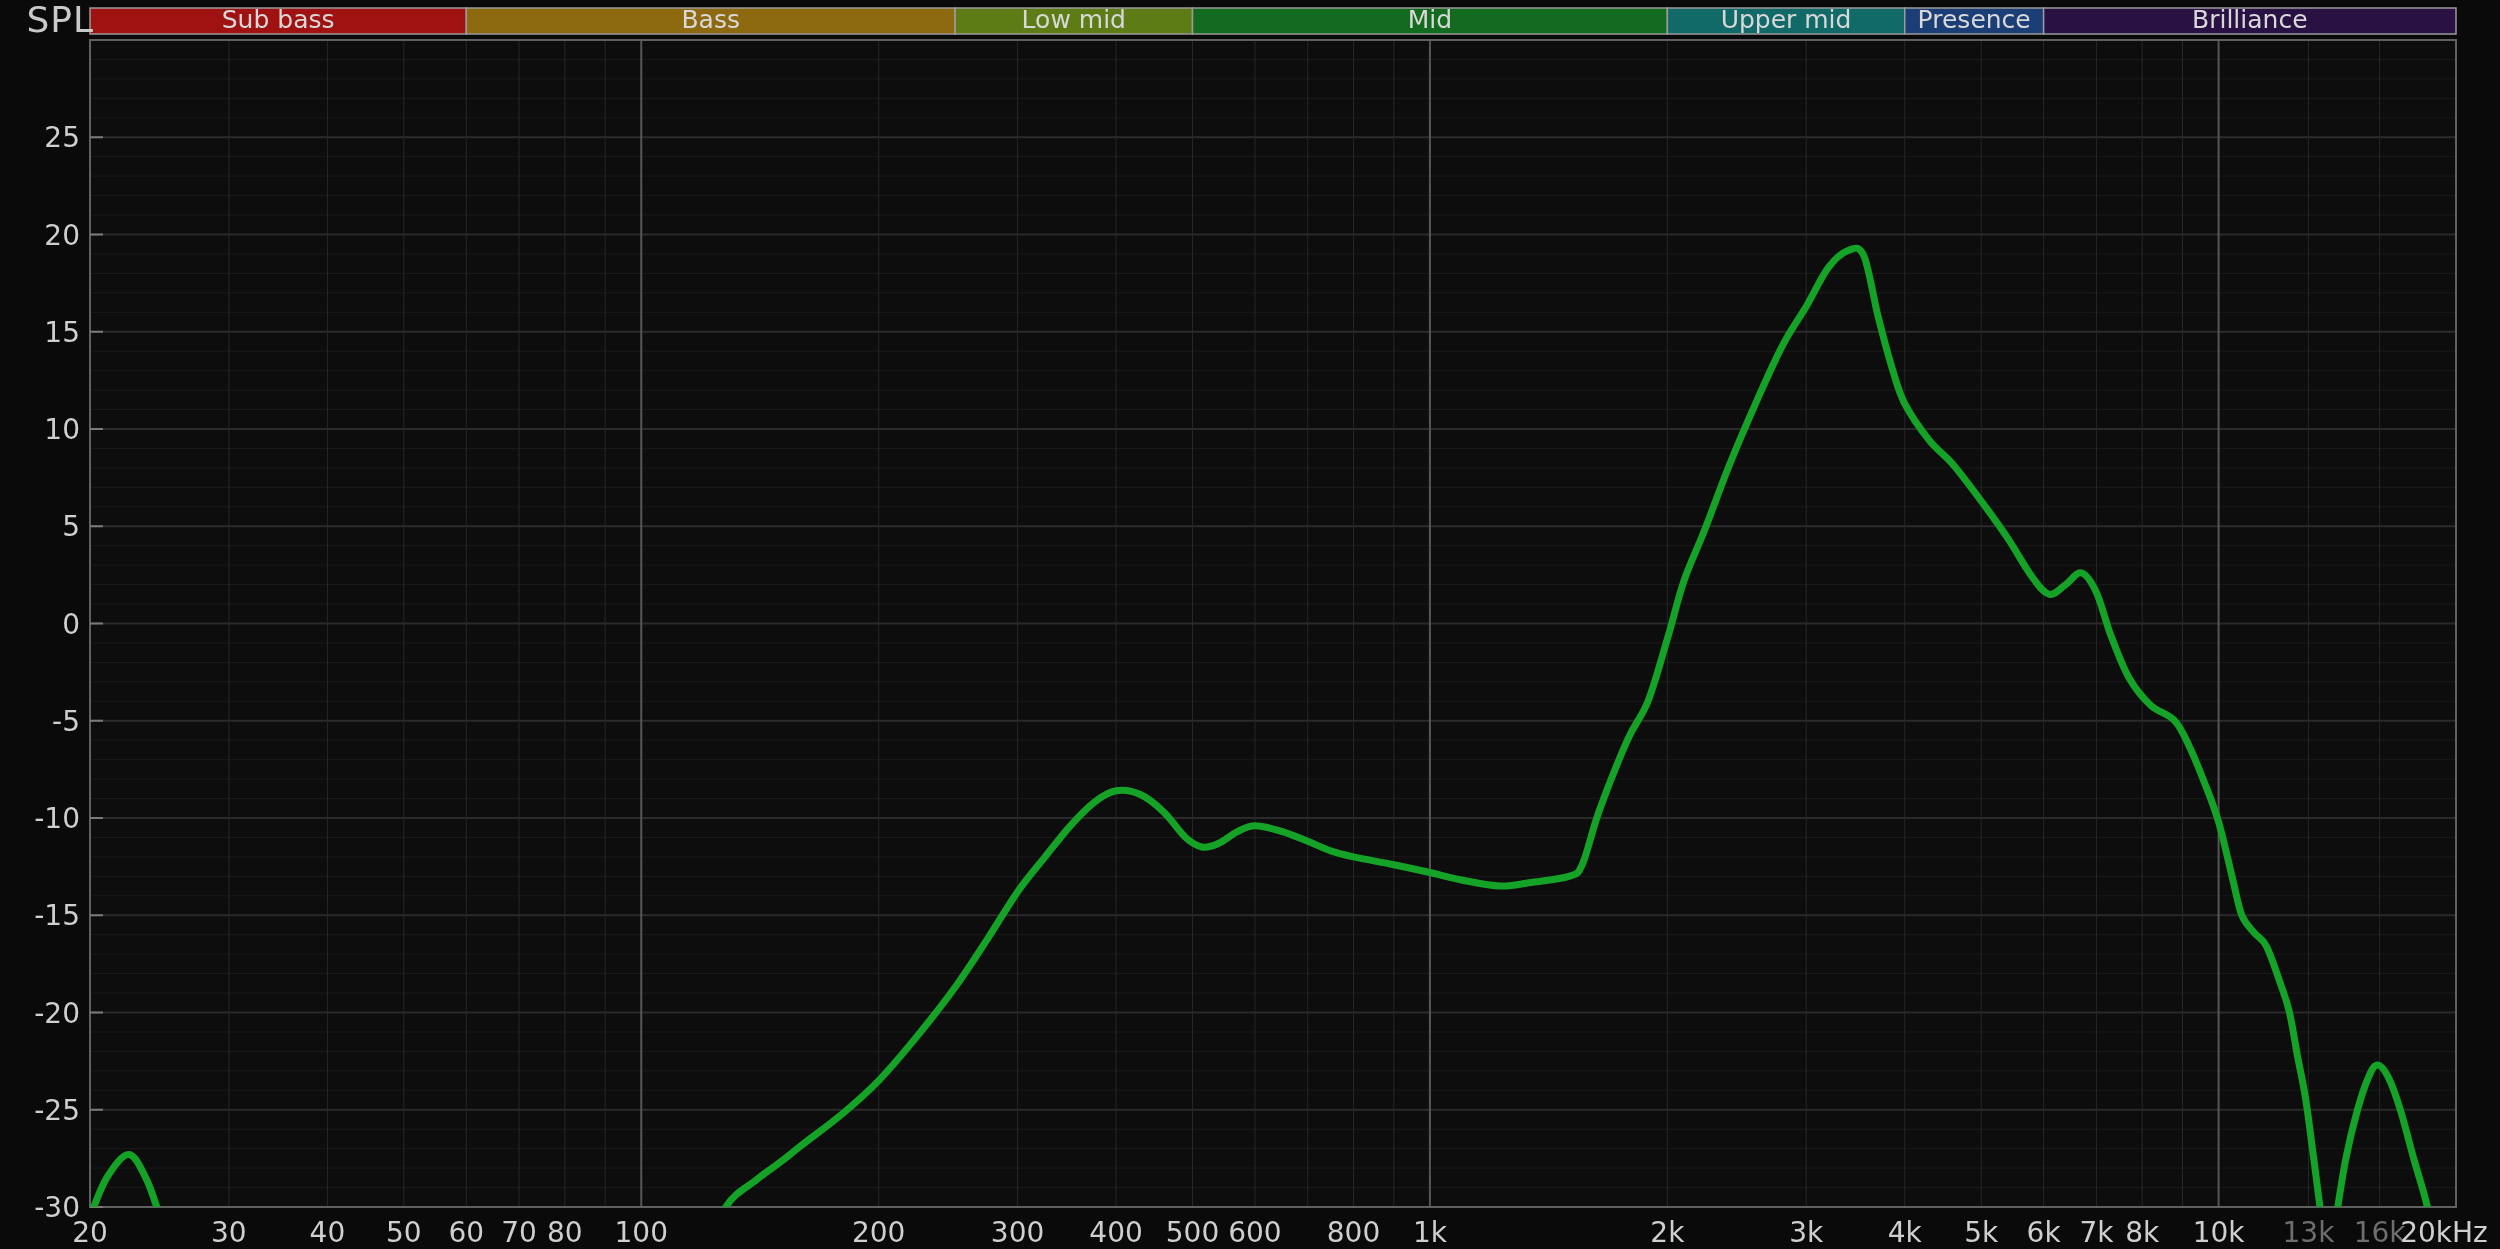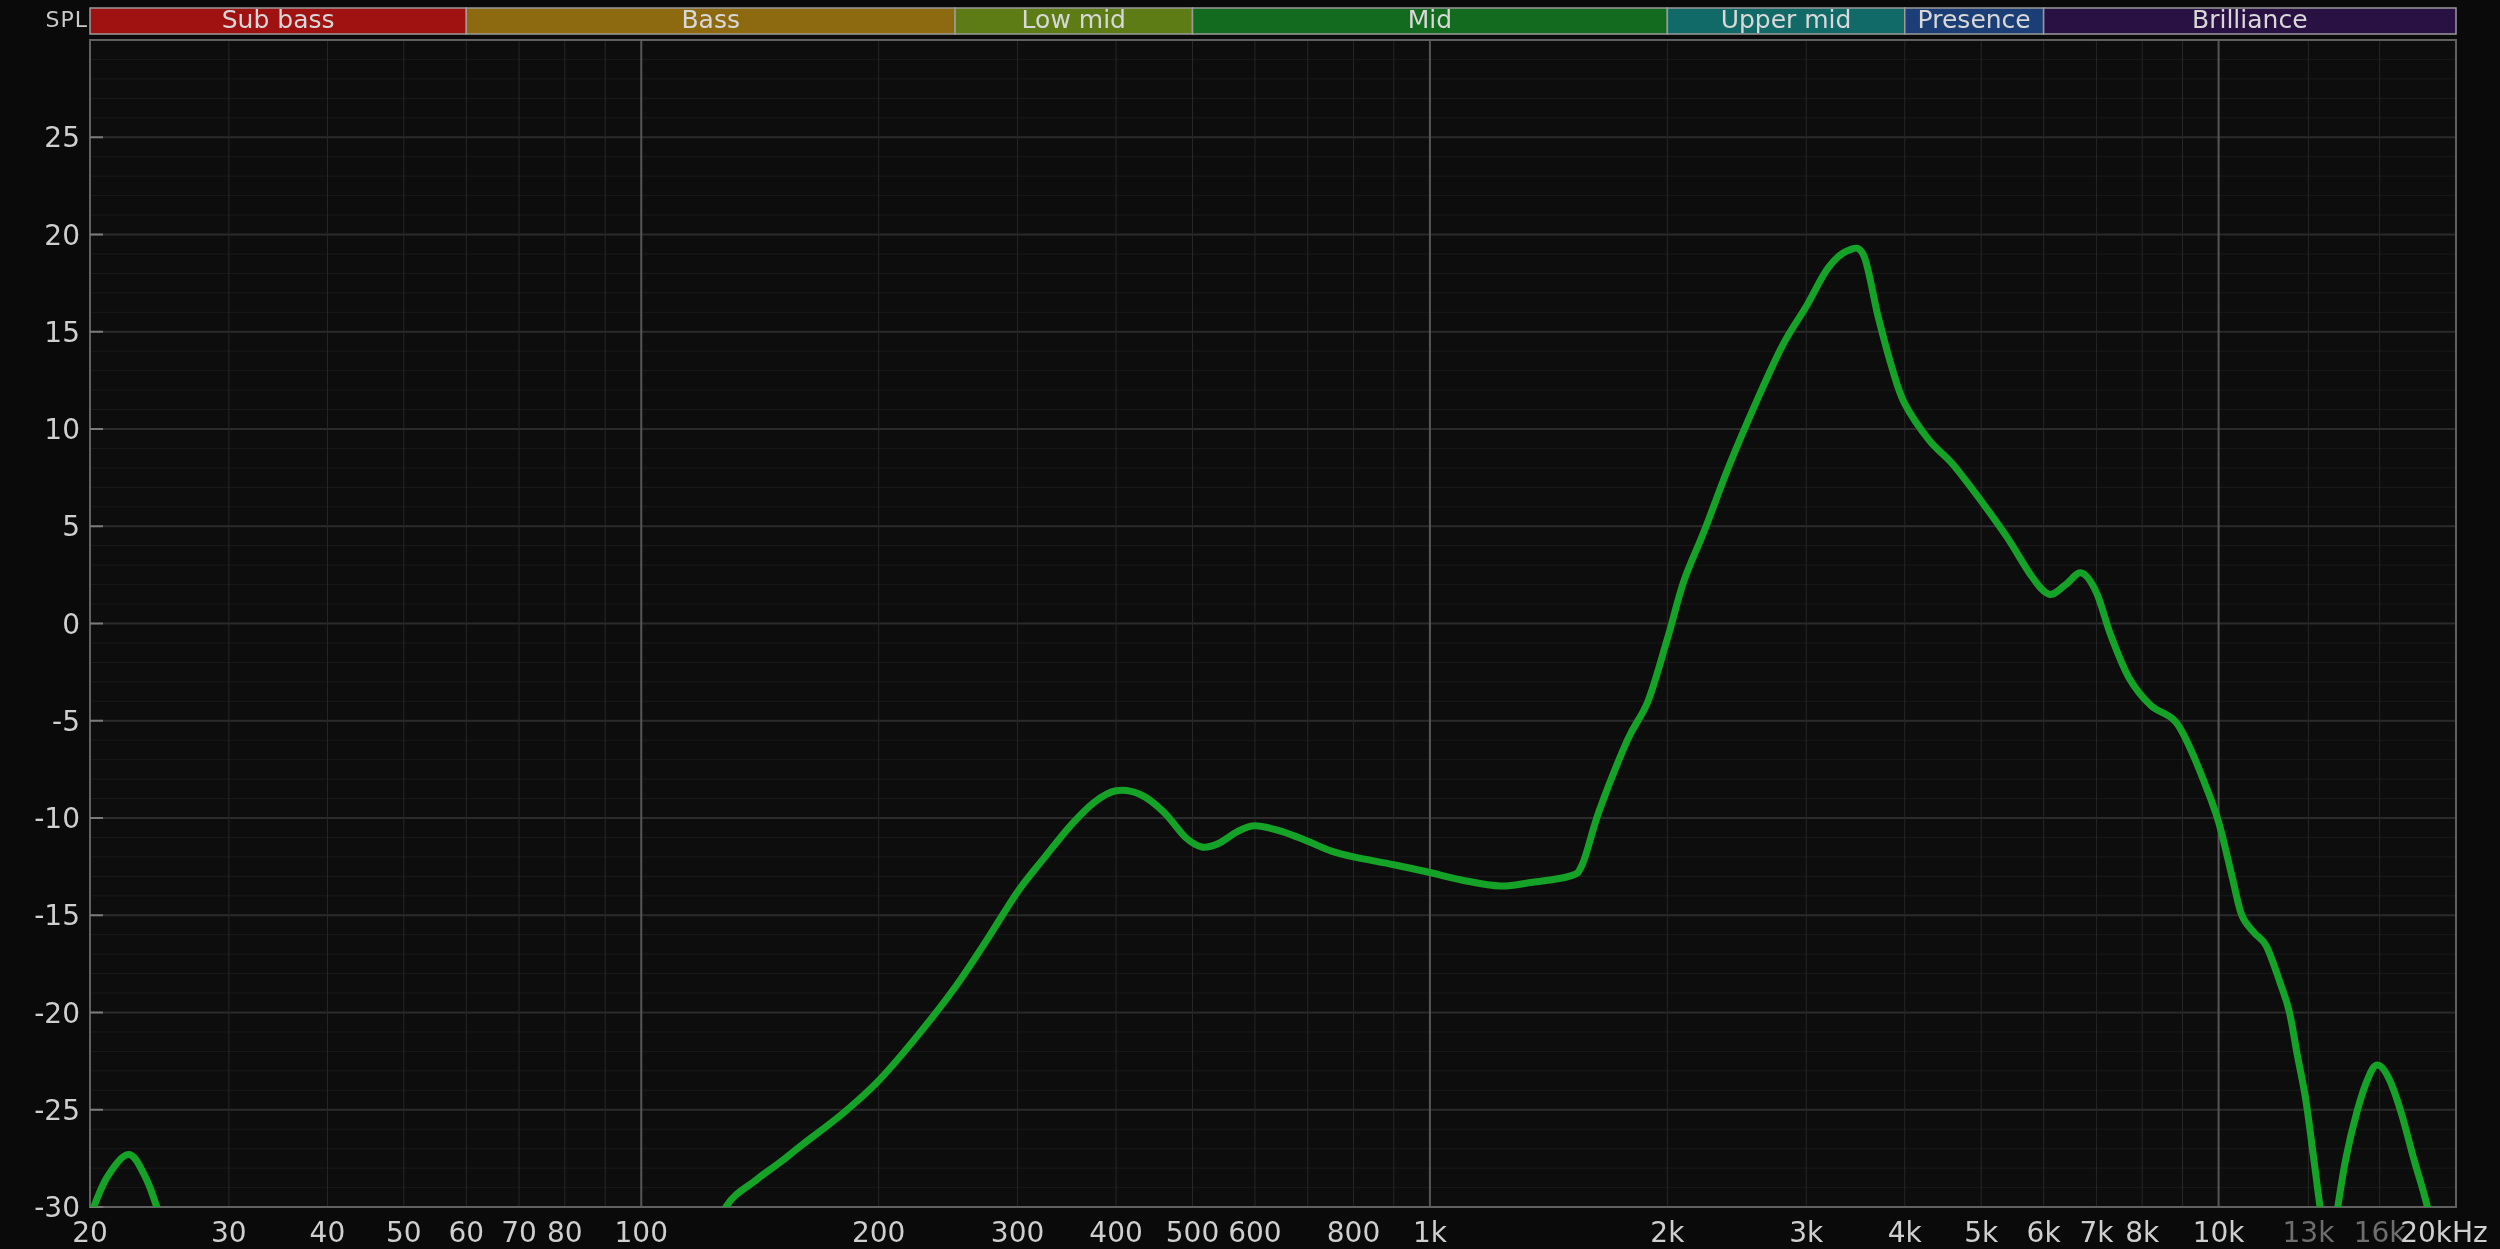--- a/index.html
+++ b/index.html
@@ -1,20 +1,20 @@
 <!DOCTYPE html>
 <html><head>
 <meta charset="utf-8">
 <style>
   html,body{margin:0;padding:0;background:#0a0a0a;}
   .stage{position:relative;width:2500px;height:1249px;background:#0a0a0a;overflow:hidden;
          font-family:"DejaVu Sans", sans-serif;}
   svg{position:absolute;left:0;top:0;display:block;}
-  .spl-title{position:absolute;top:5px;left:8px;width:80px;text-align:right;
-             color:#c9c9c9;font-size:22px;line-height:30px;letter-spacing:1px;}
+  .spl-title{position:absolute;top:5px;left:14px;width:80px;text-align:right;
+             color:#c9c9c9;font-size:36px;line-height:30px;letter-spacing:1px;}
   text{font-family:"DejaVu Sans", sans-serif;}
 </style>
 </head>
 <body>
 
 <div class="stage">
   <svg id="chart" width="2500" height="1249" viewBox="0 0 2500 1249">
       <rect x="90" y="40" width="2366" height="1167" fill="#0d0d0d"></rect>
       <line x1="90" x2="2456" y1="1187.55" y2="1187.55" stroke="#1a1a1a" stroke-width="1"></line>
       <line x1="90" x2="2456" y1="1168.1" y2="1168.1" stroke="#1a1a1a" stroke-width="1"></line>

